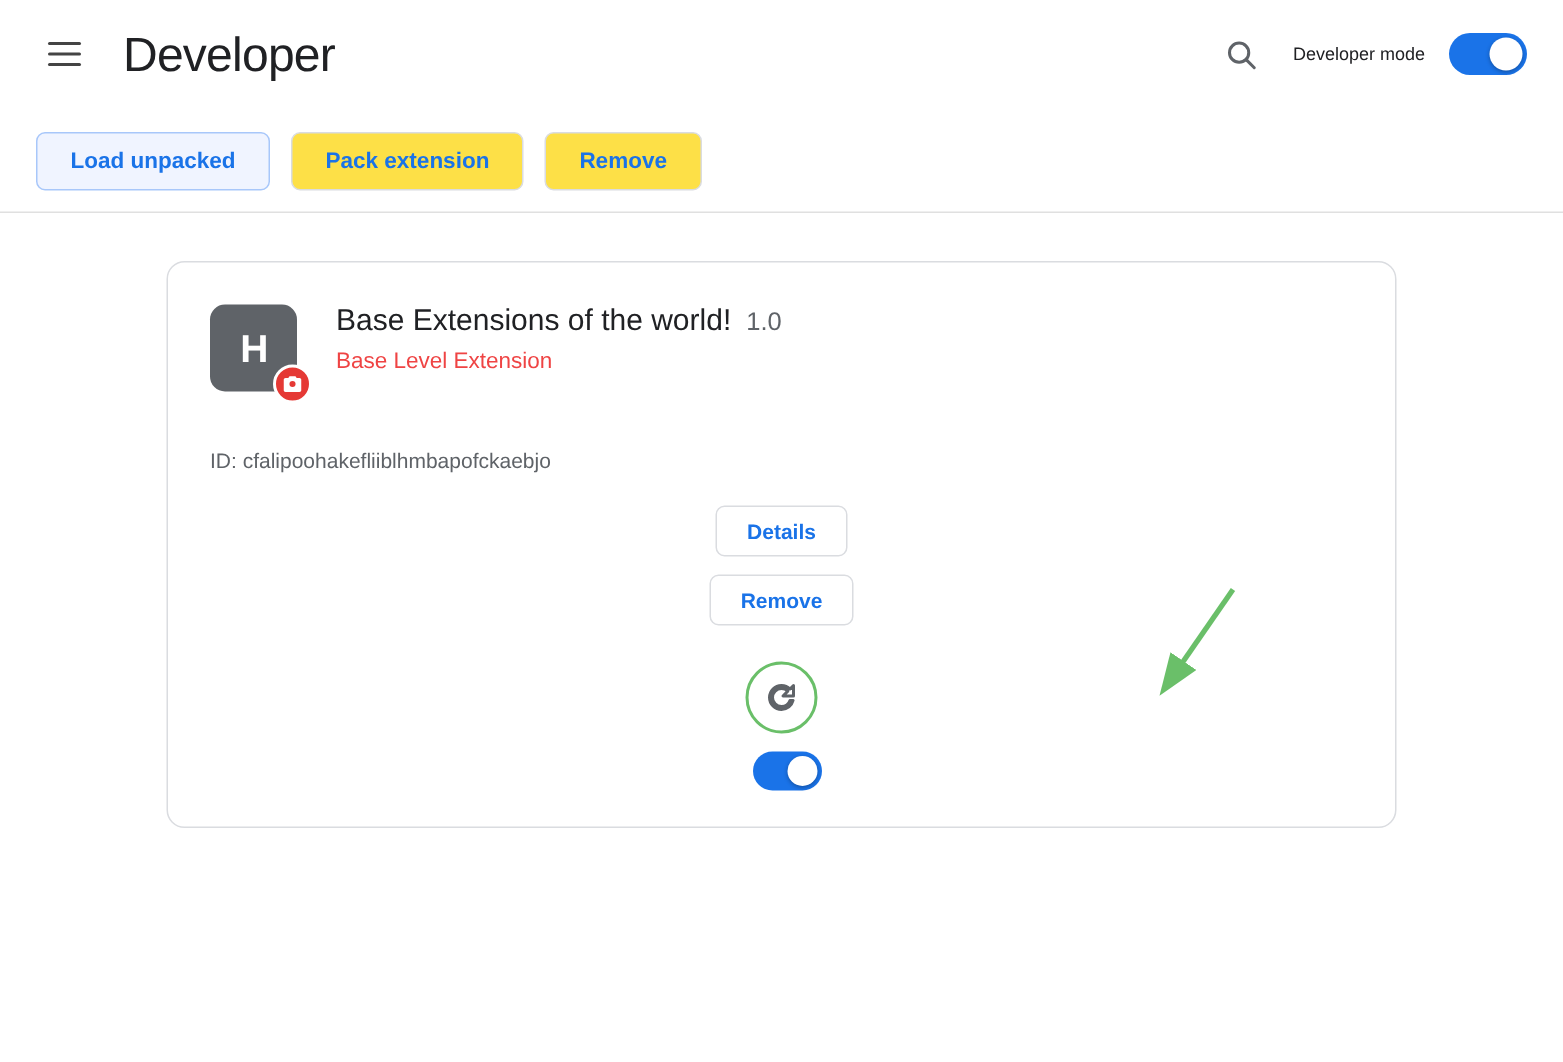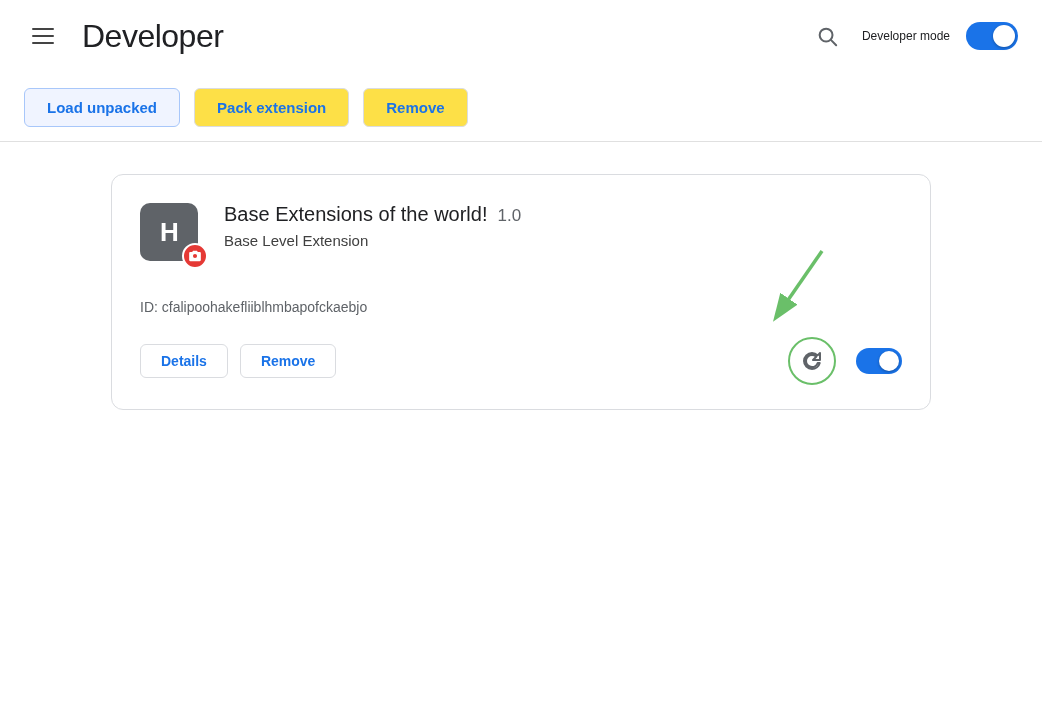--- a/index.html
+++ b/index.html
@@ -193,35 +193,36 @@
       font-weight: 500;
       color: #202124;
     }
     .ext-version {
       font-size: 17px;
       color: #5f6368;
       font-weight: 400;
     }
     .ext-desc {
       font-size: 15px;
-      color: #404040;
+      color: #ef4444;
       margin-bottom: 16px;
     }
 
     .ext-id-row {
       font-size: 14px;
       color: #5f6368;
       margin-bottom: 22px;
     }
 
     
     .ext-card-bottom {
       display: flex;
       align-items: center;
       gap: 12px;
+      flex-direction: column;
     }
     .ext-action-btn {
       padding: 8px 20px;
       border: 1.5px solid #dadce0;
       border-radius: 6px;
       background: #fff;
       font-size: 14px;
       font-weight: 600;
       color: #1a73e8;
       cursor: pointer;

